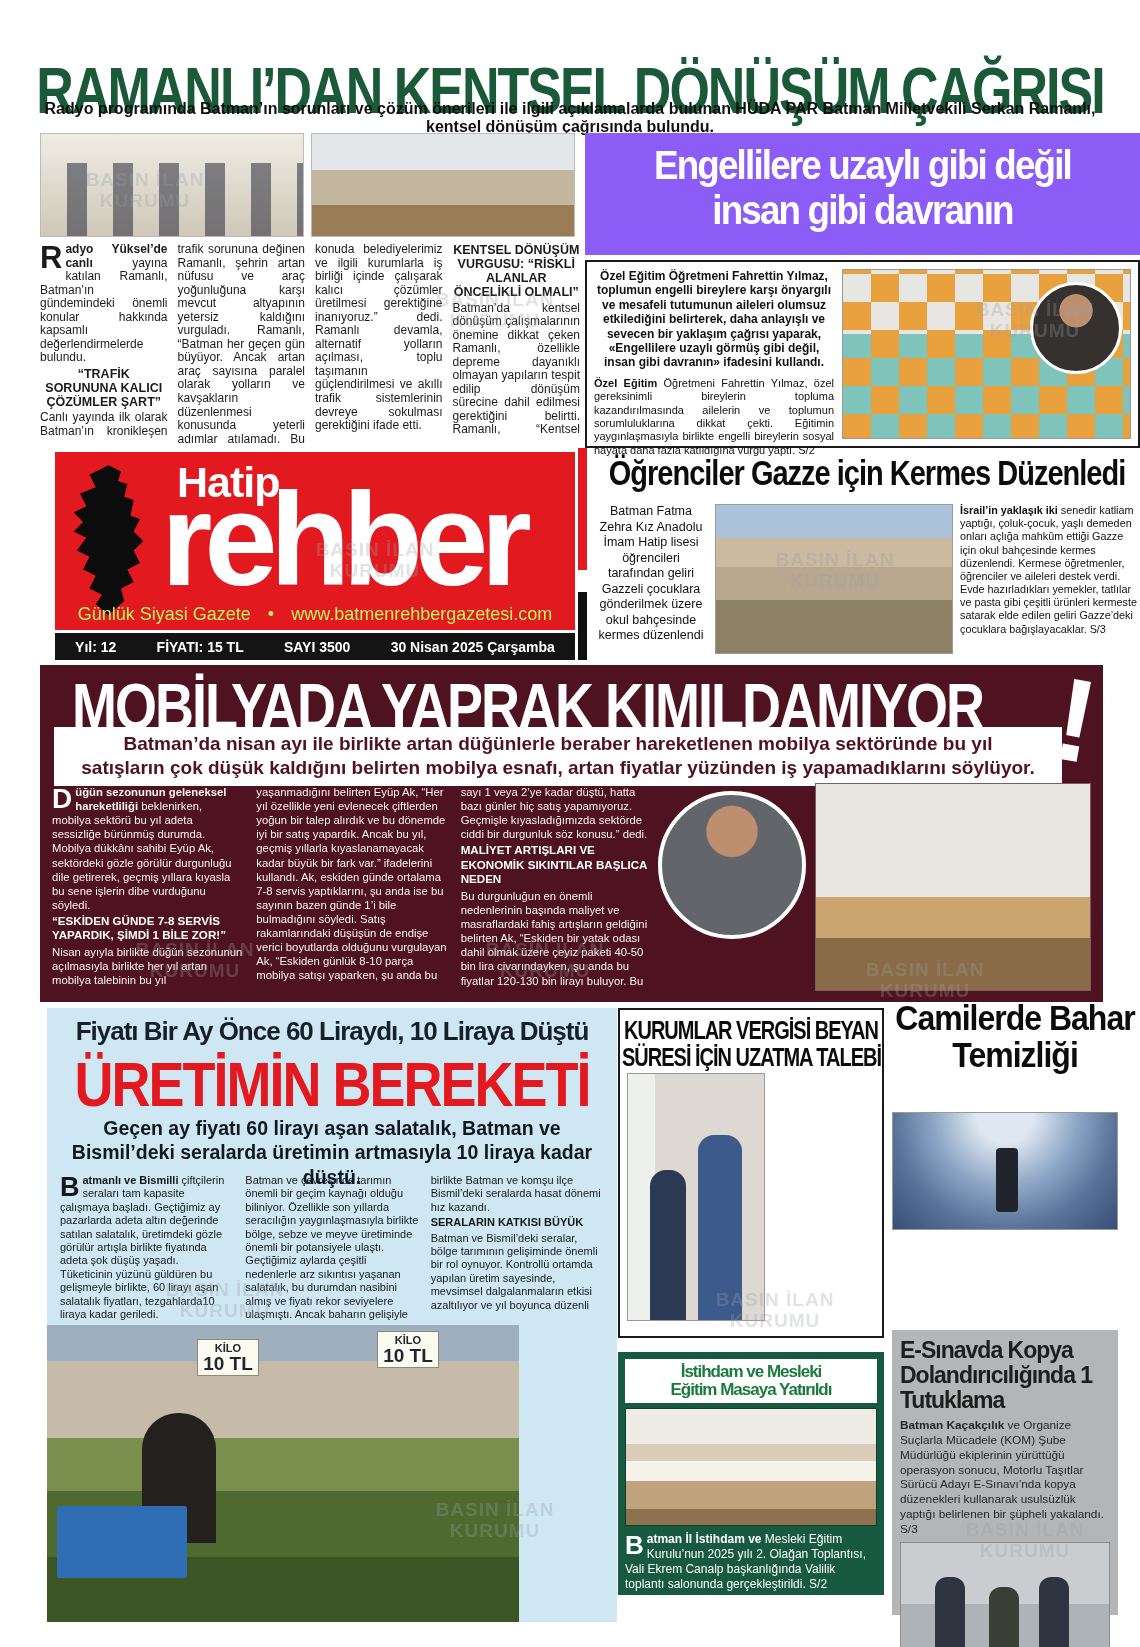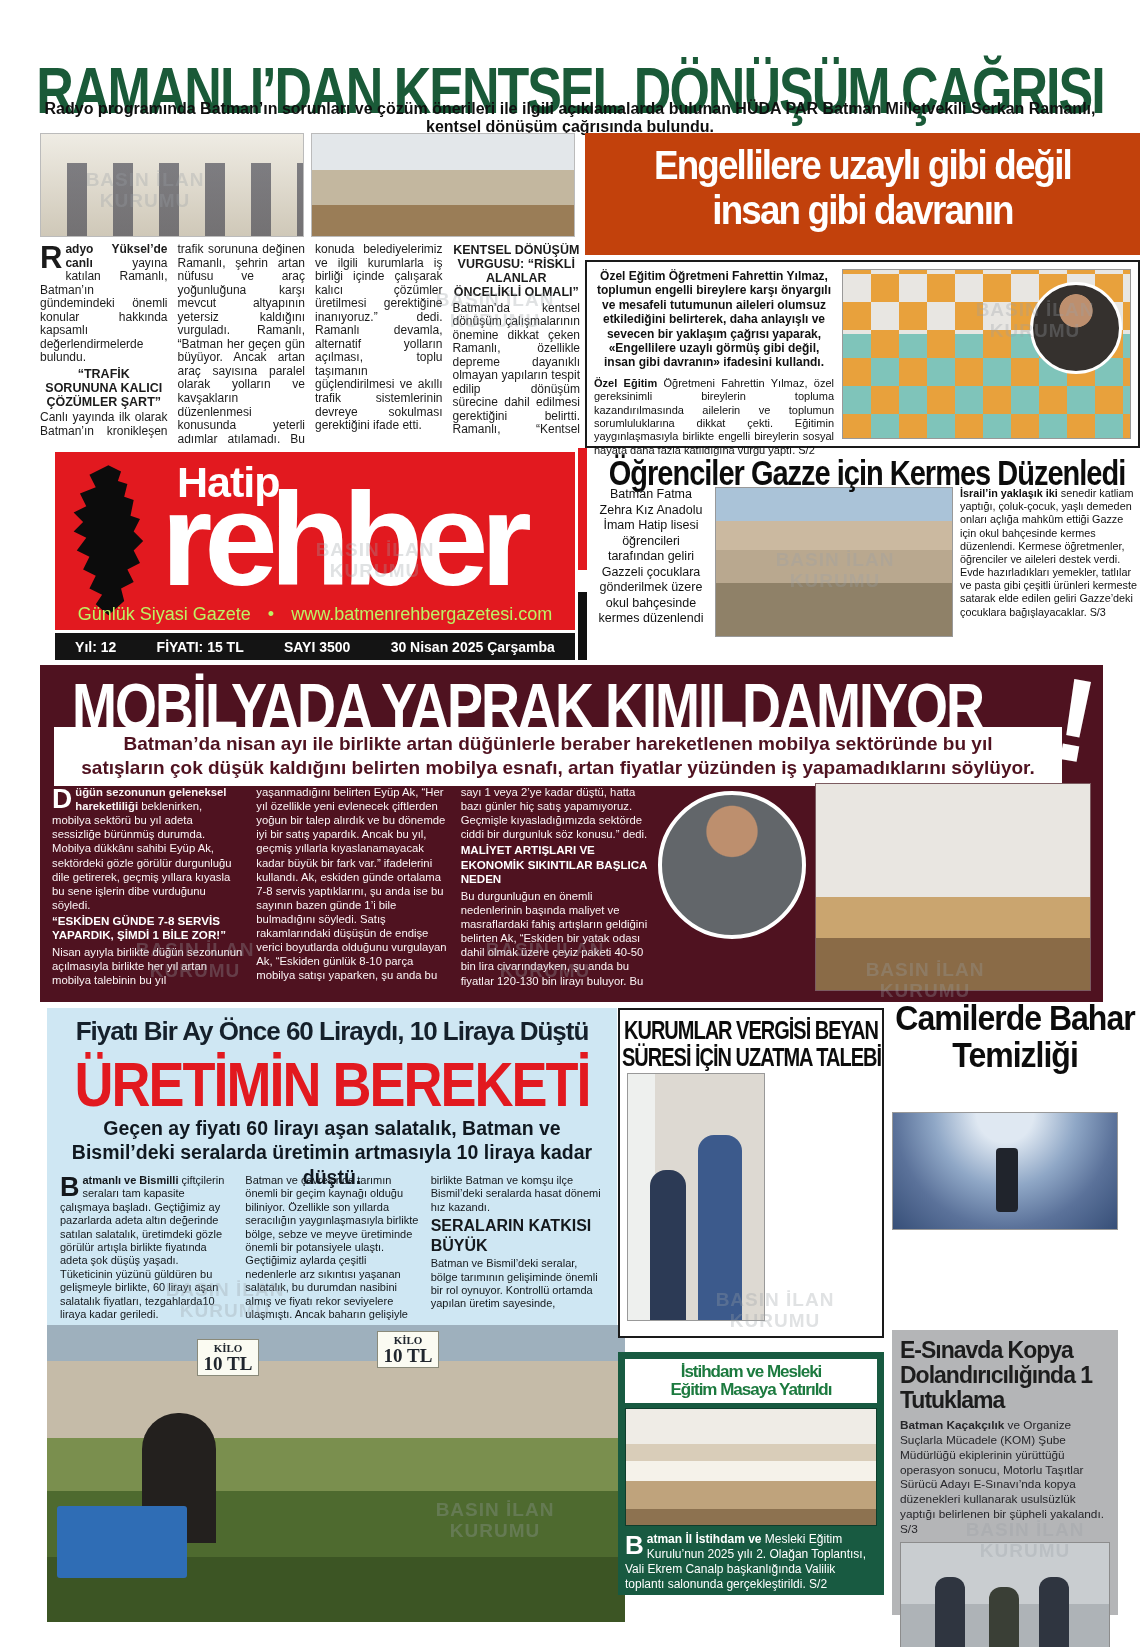--- a/index.html
+++ b/index.html
@@ -22,21 +22,21 @@
       repeating-linear-gradient(90deg,rgba(40,42,58,0) 0 26px,rgba(40,42,58,.55) 26px 46px),
       linear-gradient(180deg,#efece4,#cfc8b8);
       background-size:100% 72%,100% 100%;background-position:0 100%,0 0;background-repeat:no-repeat;}
   .ph-studio{flex:1;background:linear-gradient(180deg,#e3e7ea 0 35%,#c3b79f 35% 70%,#9a7d57 70%);}
   .ram-text{position:absolute;left:40px;top:243px;width:540px;height:206px;overflow:hidden;
       column-count:4;column-gap:10px;font-size:12px;line-height:1.13;text-align:justify;color:#1b1b1b;}
   .ram-text p{margin:0 0 2px 0;}
   .colhead{font-weight:700;text-align:center;margin:3px 0;font-size:12.5px;}
   .dc{float:left;font-weight:700;font-size:31px;line-height:.85;padding:2px 3px 0 0;}
   
-  .eng-head{position:absolute;left:585px;top:133px;width:555px;height:122px;background:#c2410c;
+  .eng-head{position:absolute;left:585px;top:133px;width:555px;height:122px;background:#8b5cf6;
       color:#fff;text-align:center;padding-top:10px;}
   .eng-head div{font-weight:900;font-size:40px;line-height:1.12;letter-spacing:-2px;white-space:nowrap;
       transform:scaleX(.92);transform-origin:center;}
   .eng-box{position:absolute;left:585px;top:260px;width:555px;height:188px;border:2px solid #1a1a1a;
       display:flex;padding:7px;background:#fff;}
   .eng-left{width:240px;}
   .eng-lead{font-size:12px;font-weight:700;line-height:1.2;text-align:center;margin:0;}
   .eng-body{font-size:11px;line-height:1.22;text-align:justify;margin:7px 0 0 0;}
   .eng-photo{flex:1;margin-left:8px;position:relative;border:1px solid #999;
       background-color:#7fc4ba;
@@ -57,21 +57,21 @@
       letter-spacing:-8px;line-height:1;}
   .mast-bottom{position:absolute;left:0;bottom:5px;width:100%;text-align:center;color:#bef264;
       font-size:18px;font-weight:400;}
   .mast-bottom b{font-weight:400;padding:0 12px;}
   .infobar{position:absolute;left:55px;top:633px;width:520px;height:27px;background:#141414;color:#fff;
       display:flex;align-items:center;justify-content:space-around;font-size:14px;font-weight:700;}
   
   .gazze{position:absolute;left:594px;top:450px;width:546px;height:210px;}
   .gz-head{font-size:29px;font-weight:900;letter-spacing:-1px;color:#0c0c0c;text-align:center;
       white-space:nowrap;transform:scaleY(1.18);transform-origin:center top;margin:4px 0 0 0;}
-  .gz-row{display:flex;margin-top:0;height:150px;}
+  .gz-row{display:flex;margin-top:17px;height:150px;}
   .gz-left{width:114px;font-size:12.5px;line-height:1.24;text-align:center;}
   .gz-photo{width:238px;margin:0 7px;border:1px solid #999;
       background:linear-gradient(180deg,#aac3d8 0 22%,#cbb9a0 22% 42%,#b9a88f 42% 64%,#8f8168 64%);}
   .gz-right{flex:1;font-size:10.8px;line-height:1.22;text-align:left;}
   
   .mobilya{position:absolute;left:40px;top:665px;width:1063px;height:337px;background:#4f1220;}
   .mob-head{position:absolute;left:0;top:4px;width:975px;text-align:center;color:#fff;font-weight:900;
       font-size:54px;letter-spacing:-2px;white-space:nowrap;transform:scaleY(1.2);transform-origin:center top;}
   .mob-bang{position:absolute;right:8px;top:-4px;color:#fff;font-weight:900;font-size:118px;
       transform:rotate(10deg);line-height:1;}
@@ -91,24 +91,24 @@
   .ur-kicker{position:absolute;left:0;top:8px;width:100%;text-align:center;font-size:26px;
       font-weight:900;letter-spacing:-1px;color:#15202b;}
   .ur-head{position:absolute;left:0;top:40px;width:100%;text-align:center;color:#e2191f;
       font-weight:900;font-size:54px;letter-spacing:-2px;white-space:nowrap;
       transform:scaleY(1.15);transform-origin:center top;}
   .ur-sub{position:absolute;left:20px;top:108px;width:530px;text-align:center;font-size:19.5px;
       font-weight:700;color:#101820;line-height:1.25;}
   .ur-body{position:absolute;left:13px;top:166px;width:544px;height:150px;overflow:hidden;
       column-count:3;column-gap:12px;font-size:11px;line-height:1.22;text-align:left;color:#14181c;}
   .ur-body p{margin:0 0 2px 0;}
-  .ur-body .colhead{text-align:left;font-size:16px;}
+  .ur-body .colhead{text-align:left;font-size:11px;}
   .ur-body .dc{font-size:27px;}
-  .ur-photo{position:absolute;left:0;top:317px;width:578px;height:297px;
-      background:linear-gradient(180deg,#9eb0bd 0 12%,#c5bba8 12% 38%,#7a8f4e 38% 56%,#4e6a2f 56% 78%,#3c5524 78%);font-family:Liberation Serif, serif;}
+  .ur-photo{position:absolute;left:0;top:317px;width:472px;height:297px;
+      background:linear-gradient(180deg,#9eb0bd 0 12%,#c5bba8 12% 38%,#7a8f4e 38% 56%,#4e6a2f 56% 78%,#3c5524 78%);}
   .crate{position:absolute;left:10px;bottom:44px;width:130px;height:72px;background:#2f6db5;border-radius:3px;}
   .vendor{position:absolute;left:95px;top:88px;width:74px;height:130px;background:#23201e;border-radius:36px 36px 0 0;}
   .price-sign{position:absolute;width:62px;background:#fbfbf2;border:1px solid #8a8a7a;text-align:center;
       color:#20262e;padding:2px 0;}
   .price-sign .s-top{font-size:11px;font-weight:700;display:block;}
   .price-sign .s-val{font-size:19px;font-weight:700;display:block;line-height:1;}
   
   .batso{position:absolute;left:618px;top:1008px;width:266px;height:330px;border:2px solid #1a1a1a;background:#fff;}
   .batso-head{margin:7px 2px 0 2px;text-align:center;font-weight:900;font-size:20px;letter-spacing:-1px;
       line-height:1.05;white-space:nowrap;transform:scaleY(1.3);transform-origin:center top;color:#0c0c0c;}

